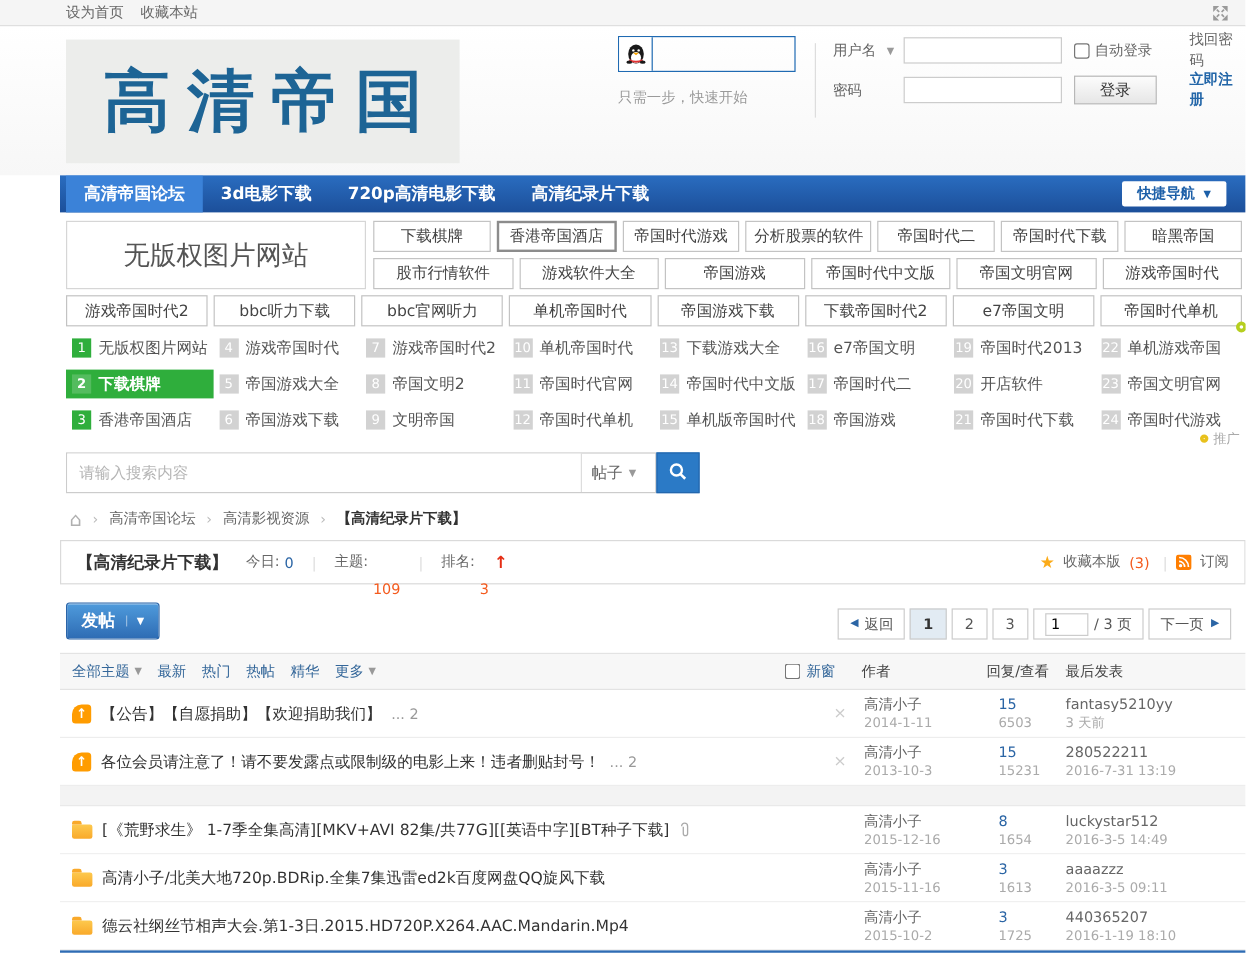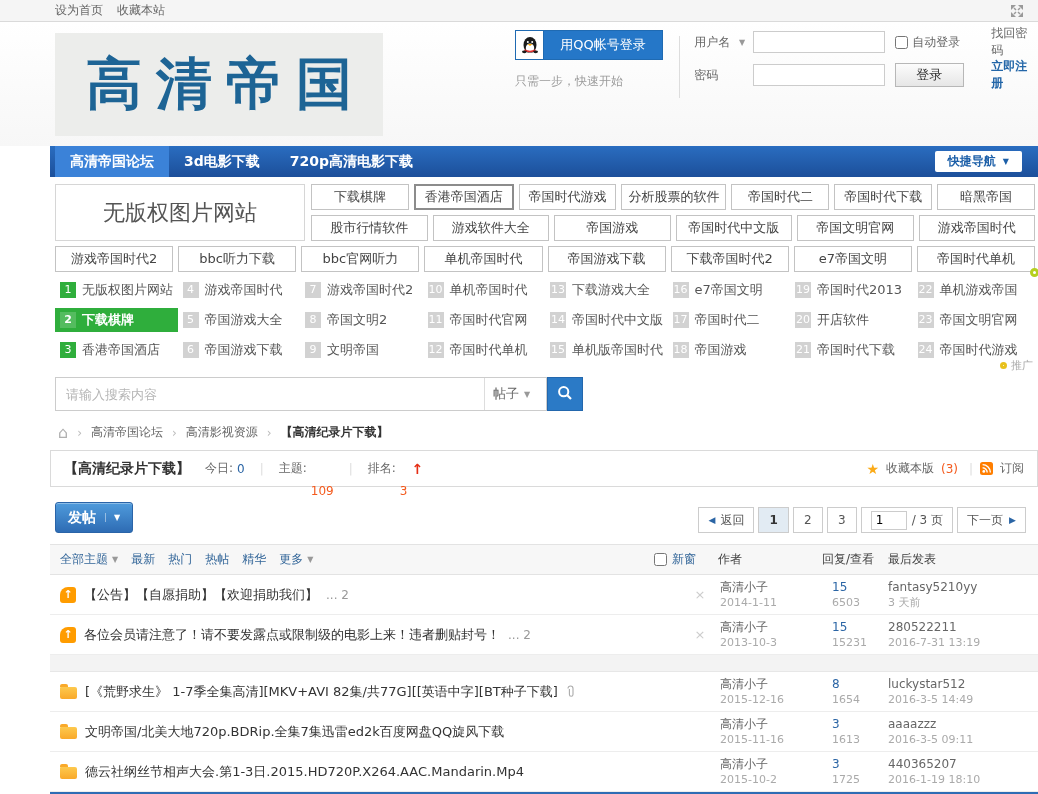--- a/index.html
+++ b/index.html
@@ -195,21 +195,20 @@
               <ellipse cx="9" cy="10" rx="6.5" ry="8" fill="#1a1a1a"></ellipse>
               <ellipse cx="9" cy="13" rx="4.2" ry="4.6" fill="#fff"></ellipse>
               <circle cx="6.8" cy="7" r="1" fill="#fff"></circle>
               <circle cx="11.2" cy="7" r="1" fill="#fff"></circle>
               <polygon points="6.5,9 11.5,9 9,11" fill="#f5a400"></polygon>
               <path d="M3.5 15 q5.5 3 11 0" stroke="#e03131" stroke-width="1.6" fill="none"></path>
               <ellipse cx="3.4" cy="16.8" rx="2.4" ry="1.4" fill="#1a1a1a"></ellipse>
               <ellipse cx="14.6" cy="16.8" rx="2.4" ry="1.4" fill="#1a1a1a"></ellipse>
             </svg>
         </span>
-        <span class="qq-txt">用QQ帐号登录</span>
       </div>
       <div class="qq-hint">只需一步，快速开始</div>
     </div>
 
     <div class="v-div"></div>
 
     <div class="lform">
       <div class="frow">
         <label>用户名</label>
         <span class="lcaret">▼</span>
@@ -231,20 +230,21 @@
     </div>
   </div>
 </div>
 
 <div class="main">
 
   <div class="nav">
     <span class="nav-tab active">高清帝国论坛</span>
     <span class="nav-tab">3d电影下载</span>
     <span class="nav-tab">720p高清电影下载</span>
+    <span class="nav-tab">高清纪录片下载</span>
     <span class="quick-nav">
       <span>快捷导航</span>
       <span class="lcaret">▼</span>
     </span>
   </div>
 
   <div class="ads">
     <div class="ads-top">
       <div class="big-link">无版权图片网站</div>
       <div class="btn-rows">
@@ -557,21 +557,21 @@
       </span>
       <span class="cell2">
         <span class="c-user">luckystar512</span>
         <span class="c-time">2016-3-5 14:49</span>
       </span>
     </div>
 
     <div class="t-row">
       <span class="t-title">
         <span class="folder-ic"></span>
-        <span class="t-link">文明帝国/北美大地720p.BDRip.全集7集迅雷ed2k百度网盘QQ旋风下载</span>
+        <span class="t-link">高清小子/北美大地720p.BDRip.全集7集迅雷ed2k百度网盘QQ旋风下载</span>
       </span>
       <span class="t-close"></span>
       <span class="cell2">
         <span class="c-author">高清小子</span>
         <span class="c-date">2015-11-16</span>
       </span>
       <span class="cell2">
         <span class="c-replies">3</span>
         <span class="c-views">1613</span>
       </span>

